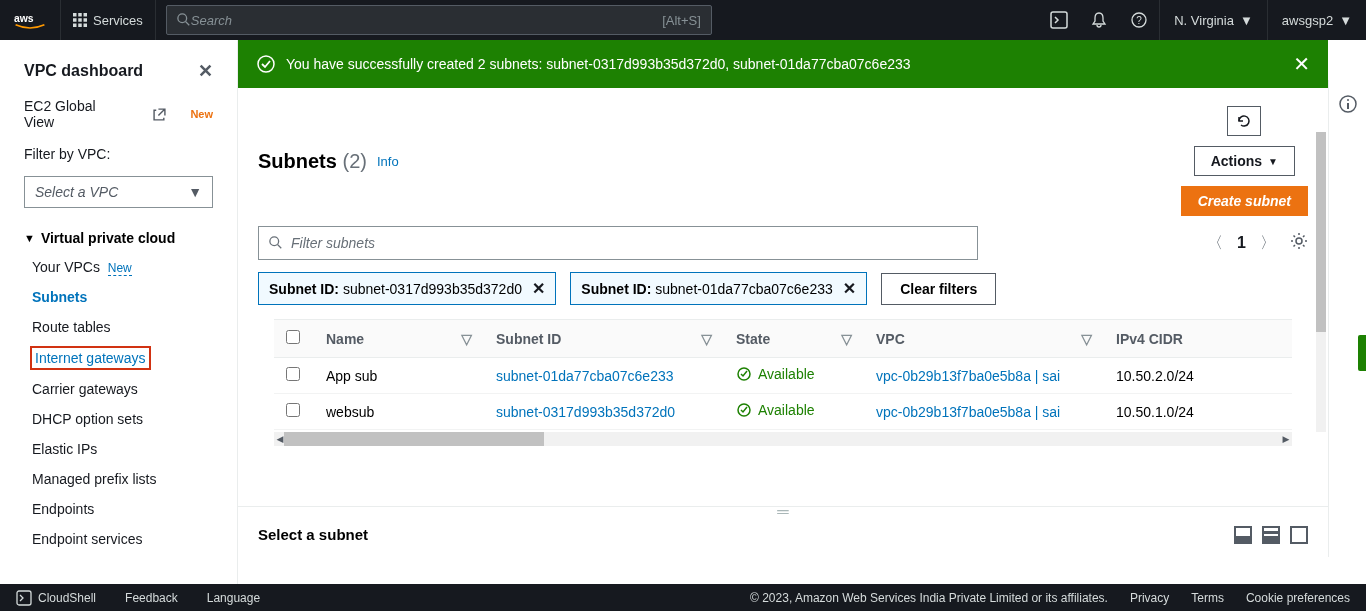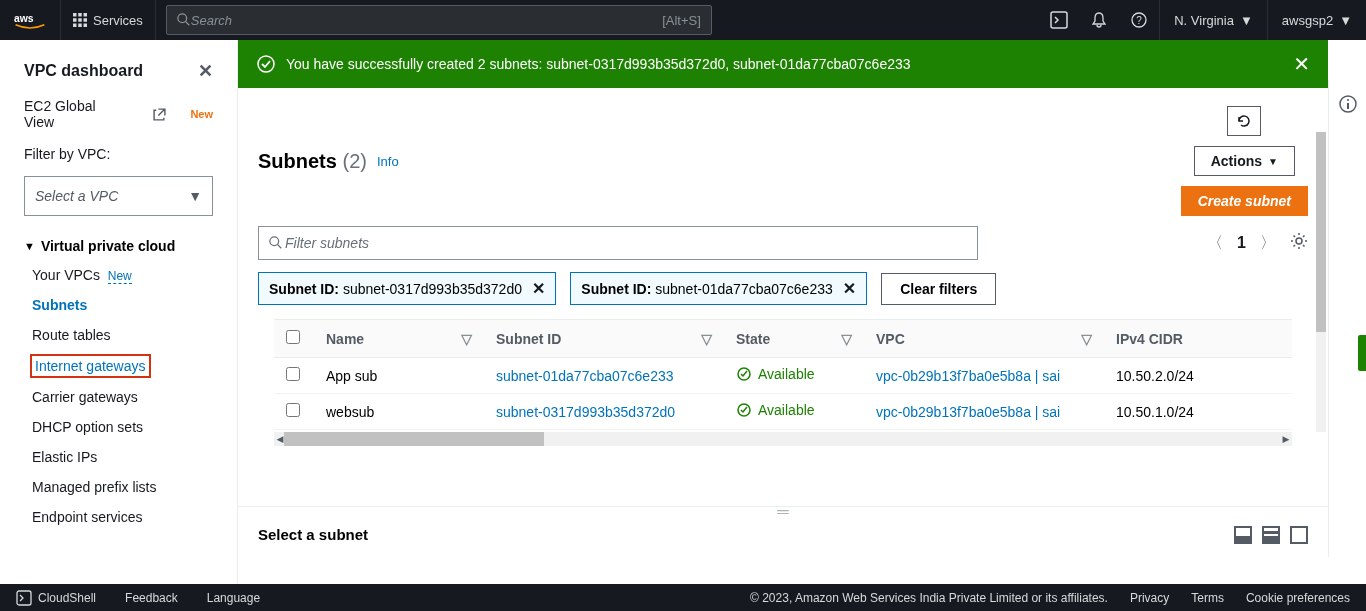--- a/index.html
+++ b/index.html
@@ -25,40 +25,40 @@
 .sidebar::-webkit-scrollbar-thumb { background: #c1c1c1; }
 .sb-row { padding: 8px 24px; font-size: 14px; color: #16191f; cursor: pointer; display: flex; align-items: center; gap: 24px; }
 .sb-row.header { font-size: 16px; font-weight: 700; display: flex; justify-content: space-between; align-items: center; }
 .sb-row.label { font-weight: 400; }
 .sb-section { padding: 10px 24px 6px; font-weight: 700; font-size: 14px; display: flex; align-items: center; gap: 6px; }
 .sb-item { padding: 7px 32px; font-size: 14px; color: #16191f; cursor: pointer; }
 .sb-item.active { color: #0073bb; font-weight: 700; }
 .sb-item.highlighted { display:inline-block; color: #0073bb; border: 2px solid #d13212; margin-left: 30px; padding: 2px 3px; margin-top:4px; margin-bottom: 4px;}
 .new-badge { color: #ec7211; font-size: 11px; font-weight: 700; }
 .new-link { color: #0073bb; font-size: 12px; border-bottom: 1px dashed #0073bb; }
-.vpc-select { margin: 6px 24px 12px; border: 1px solid #879196; height: 40px; display: flex; align-items: center; padding: 0 10px; font-style: italic; color: #545b64; font-size: 14px; justify-content: space-between; }
+.vpc-select { margin: 6px 24px 12px; border: 1px solid #879196; height: 32px; display: flex; align-items: center; padding: 0 10px; font-style: italic; color: #545b64; font-size: 14px; justify-content: space-between; }
 .ext-icon{ width:13px; height:13px; }
 
 
 .content { flex: 1; display: flex; flex-direction: column; position: relative; }
 .banner { background: #1d8102; color: #fff; padding: 12px 18px; display: flex; align-items: center; font-size: 14px; }
 .banner .ok-ico { width: 20px; height: 20px; margin-right: 10px; flex-shrink: 0; }
 .banner-close { margin-left: auto; cursor: pointer; }
 
 .page-header { display: flex; align-items: center; padding: 18px 20px 10px; }
 .page-title { font-size: 20px; font-weight: 700; }
 .page-count { color: #687078; font-weight: 400; }
 .info-link { color: #0073bb; font-size: 13px; margin-left: 10px; font-weight:400; cursor: pointer; }
 .page-actions { margin-left: auto; display: flex; gap: 10px; align-items: center; flex-direction: column; }
 .btn { border: 1px solid #545b64; background: #fff; padding: 6px 16px; font-size: 14px; font-weight: 700; cursor: pointer; display: flex; align-items: center; gap: 6px; color:#16191f; }
 .btn.icon-only { padding: 6px 8px; }
 .btn.primary { background: #ec7211; border-color: #ec7211; color: #fff; font-style: italic; }
 
 .filter-row { padding: 0 20px 12px; display: flex; align-items: center; gap: 16px; }
-.filter-input { flex: 0 0 720px; border: 1px solid #879196; height: 34px; display: flex; align-items: center; padding: 0 10px; font-style: italic; color: #687078; font-size: 14px; gap: 2px; }
+.filter-input { flex: 0 0 720px; border: 1px solid #879196; height: 34px; display: flex; align-items: center; padding: 0 10px; font-style: italic; color: #687078; font-size: 14px; gap: 8px; }
 .pager { margin-left: auto; display: flex; align-items: center; gap: 14px; color: #687078; }
 .pager .pagenum { color: #16191f; font-weight: 700; }
 .gear { cursor: pointer; color:#545b64; }
 
 .chips-row { padding: 0 20px 14px; display: flex; gap: 14px; align-items: center; }
 .chip { border: 1px solid #0073bb; background: #f1faff; padding: 6px 10px; font-size: 14px; display: flex; align-items: center; gap: 10px; }
 .chip b { font-weight: 700; }
 .chip .xx { cursor: pointer; color: #16191f; font-weight:700; font-size:16px; }
 .clear-btn { border: 1px solid #545b64; padding: 7px 18px; font-size: 14px; font-weight:700; cursor: pointer; background:#fff; }
 
@@ -180,20 +180,21 @@
       <span>Virtual private cloud</span>
     </div>
     <div class="sb-item"><span>Your VPCs</span> &nbsp;<span class="new-link">New</span></div>
     <div class="sb-item active">Subnets</div>
     <div class="sb-item">Route tables</div>
     <div><span class="sb-item highlighted">Internet gateways</span></div>
     <div class="sb-item">Carrier gateways</div>
     <div class="sb-item">DHCP option sets</div>
     <div class="sb-item">Elastic IPs</div>
     <div class="sb-item">Managed prefix lists</div>
+    <div class="sb-item">Endpoints</div>
     <div class="sb-item">Endpoint services</div>
   </div>
 
   <div class="content">
     <div class="content-scroll">
     <div class="banner">
       <svg class="ok-ico" viewBox="0 0 20 20">
             <circle cx="10" cy="10" r="8" stroke="#fff" stroke-width="1.5" fill="none"></circle>
             <path d="M6 10 L9 13 L14 7" stroke="#fff" stroke-width="1.8" fill="none"></path>
           </svg>

